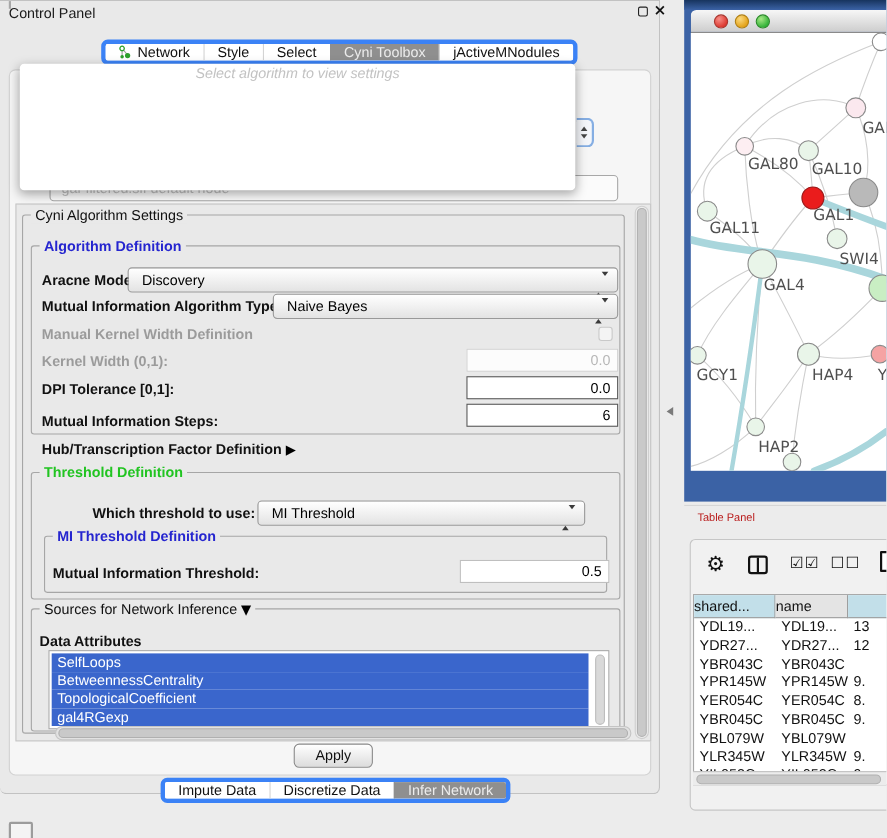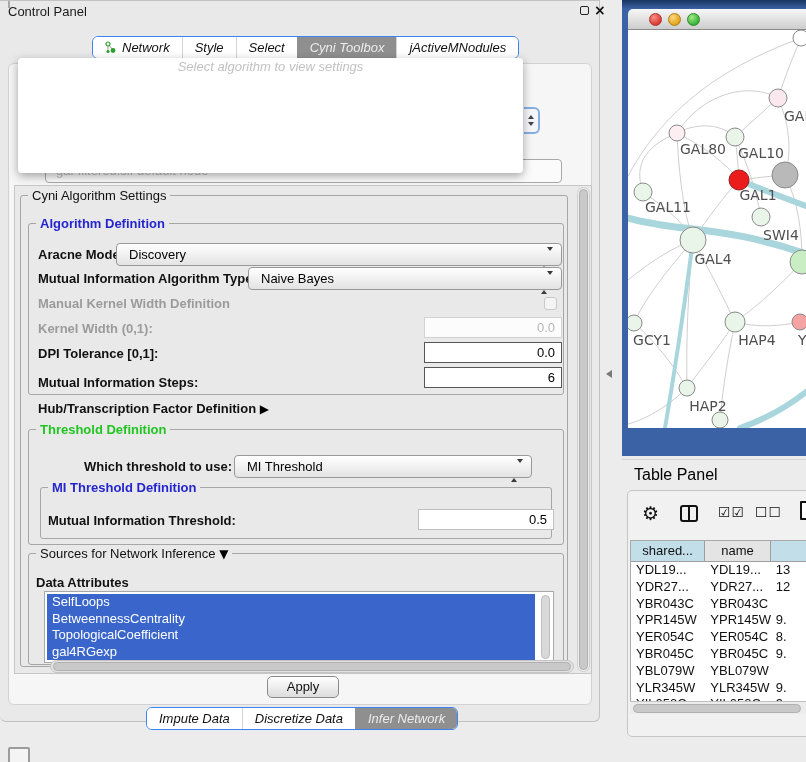--- a/index.html
+++ b/index.html
@@ -13,21 +13,21 @@
   .cp-titlebar { position:absolute; left:0; top:0; width:100%; height:20px; }
   .cp-title { position:absolute; left:8px; top:3px; font-size:13px; color:#1a1a1a; }
   .float-icon { position:absolute; left:580px; top:5px; width:9px; height:9px;
     border:1.5px solid #222; border-radius:2px; background:transparent; }
   .close-icon { position:absolute; left:594px; top:1px; font-size:14px; font-weight:bold; color:#111;
     font-family:"DejaVu Sans", sans-serif; cursor:default; }
   .topleft-tick { position:absolute; left:8px; top:0; width:2px; height:7px; background:#a8a8a8; }
 
   
   .seg { position:absolute; display:flex; height:23px; background:#ffffff;
-    border:1px solid #3b82f6; border-radius:6px; overflow:hidden; font-size:13px;font-style:italic; }
+    border:4px solid #3b82f6; border-radius:6px; overflow:hidden; font-size:13px; }
   .seg .tab { display:flex; align-items:center; padding:0 12px; color:#111; background:#fff;
     border-left:1px solid #d4d4d4; white-space:nowrap; }
   .seg .tab:first-child { border-left:none; }
   .seg .tab.selected { background:#8f8f8f; color:#ececec; border-left-color:#8f8f8f; }
   .top-tabs { left:92px; top:35px; }
   .bottom-tabs { left:146px; top:706px; }
   .net-tab-icon { display:inline-block; width:12px; height:13px; margin-right:5px; }
 
   
   .inner-panel { position:absolute; left:8px; top:62px; width:584px; height:642px;
@@ -125,41 +125,41 @@
     background:linear-gradient(#f7f7f7,#cdcdcd); border-bottom:1px solid #8a8a8a; border-radius:5px 0 0 0; }
   .light { position:absolute; top:4px; width:13px; height:13px; border-radius:50%; }
   .light.red { left:21px; background:radial-gradient(circle at 35% 30%, #f78f88, #dd3b32 70%); border:1px solid #a8362f; }
   .light.yellow { left:40px; background:radial-gradient(circle at 35% 30%, #fbd97e, #e3a31b 70%); border:1px solid #b07f12; }
   .light.green { left:59px; background:radial-gradient(circle at 35% 30%, #a8e886, #35b33a 70%); border:1px solid #2b8a2a; }
   .net-canvas { position:absolute; left:6px; top:30px; width:178px; height:398px; background:#ffffff; }
   .net-canvas svg { display:block; }
   .node-label { font-family:"DejaVu Sans", sans-serif; font-size:14px; fill:#4f4f4f; }
 
   
-  .tp-title { position:absolute; left:634px; top:466px; font-size:16px; color:#000000; }
+  .tp-title { position:absolute; left:634px; top:466px; font-size:10px; color:#b91c1c; }
   .tp-sep { position:absolute; left:622px; top:459px; width:184px; height:1px; background:#d6d6d6; }
   .table-panel { position:absolute; left:627px; top:490px; width:185px; height:247px;
     background:#f1f1f1; border:1px solid #c6c6c6; border-radius:5px; }
   .tp-toolbar { position:absolute; left:0; top:0; width:100%; height:46px; }
   .icon-gear { position:absolute; left:14px; top:9px; font-family:"DejaVu Sans", sans-serif;
     font-size:19px; color:#111; line-height:26px; }
   .icon-cols { position:absolute; left:52px; top:14px; width:18px; height:17px;
     border:2.5px solid #111; border-radius:3px; }
   .icon-cols::after { content:""; position:absolute; left:5.5px; top:0; width:2.5px; height:100%; background:#111; }
   .icon-checks { position:absolute; top:13px; font-family:"DejaVu Sans", sans-serif;
     font-size:14px; color:#111; letter-spacing:1px; }
   .icon-checks.on { left:90px; }
   .icon-checks.off { left:127px; }
   .icon-doc { position:absolute; left:172px; top:10px; width:14px; height:19px;
     border:2px solid #111; border-radius:1px; background:#fff; }
 
   .dtable { position:absolute; left:2px; top:49px; width:181px; height:174px;
     background:#fff; border:1px solid #a9a9a9; overflow:hidden; }
   .thead { display:flex; height:21px; }
-  .th { font-size:13px; text-align:center; line-height:20px; color:#111;
+  .th { font-size:13px; line-height:20px; color:#111;
     border-right:1px solid #9e9e9e; border-bottom:1px solid #9e9e9e; overflow:hidden; white-space:nowrap; }
   .trow { display:flex; height:16.8px; }
   .tcell { font-size:13px; line-height:16.8px; padding-left:5px; color:#111;
     overflow:hidden; white-space:nowrap; }
   .c0 { width:76px; } .c1 { width:67px; } .c2 { width:40px; }
   .hc0 { background:#c2dfe9; } .hc1 { background:#e4e4e4; } .hc2 { background:#c2dfe9; }
   .t-hscroll { position:absolute; left:2px; top:210px; width:181px; height:13px;
     background:#ececec; border-top:1px solid #c0c0c0; }
   .t-hscroll .thumb { position:absolute; left:3px; top:1.5px; width:168px; height:9px;
     background:#c9c9c9; border:1px solid #b0b0b0; border-radius:5px; }

